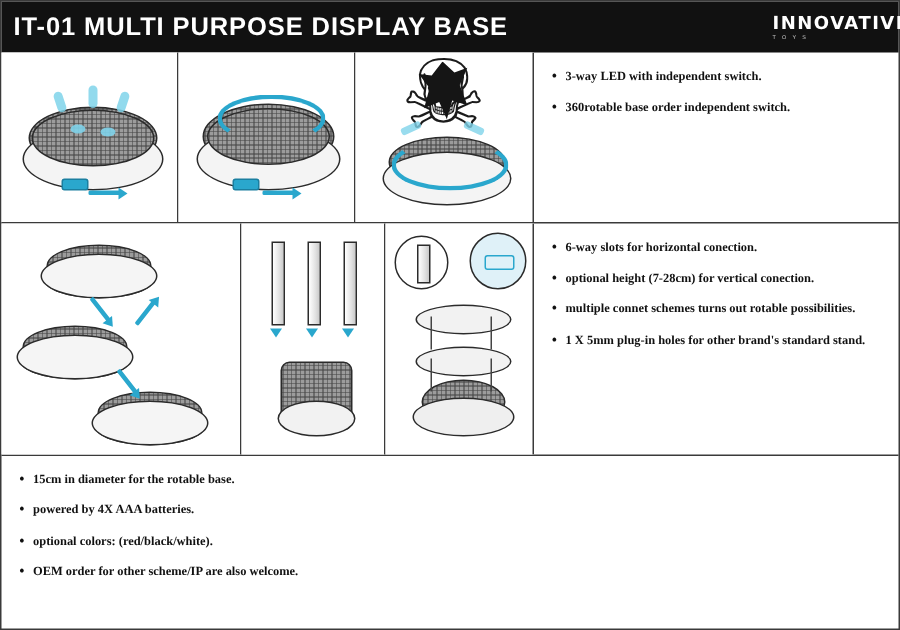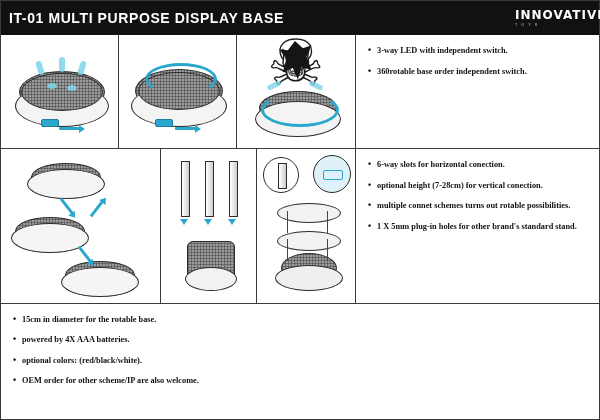--- a/index.html
+++ b/index.html
@@ -21,21 +21,21 @@
   .header{
     position:relative;
     height:34px;
     background:#111;
     color:#fff;
     display:flex;align-items:center;
     padding:0 8px;
     box-sizing:border-box;
   }
   .header-title{
-    font-size:14px;
+    font-size:17px;
     font-weight:bold;
     letter-spacing:.6px;
   }
   .logo{
     position:absolute;right:6px;top:3px;
     width:78px;height:28px;
     display:flex;flex-direction:column;align-items:flex-start;justify-content:center;
   }
   .logo-mark{
     font-size:12px;font-weight:bold;color:#fff;letter-spacing:1px;

